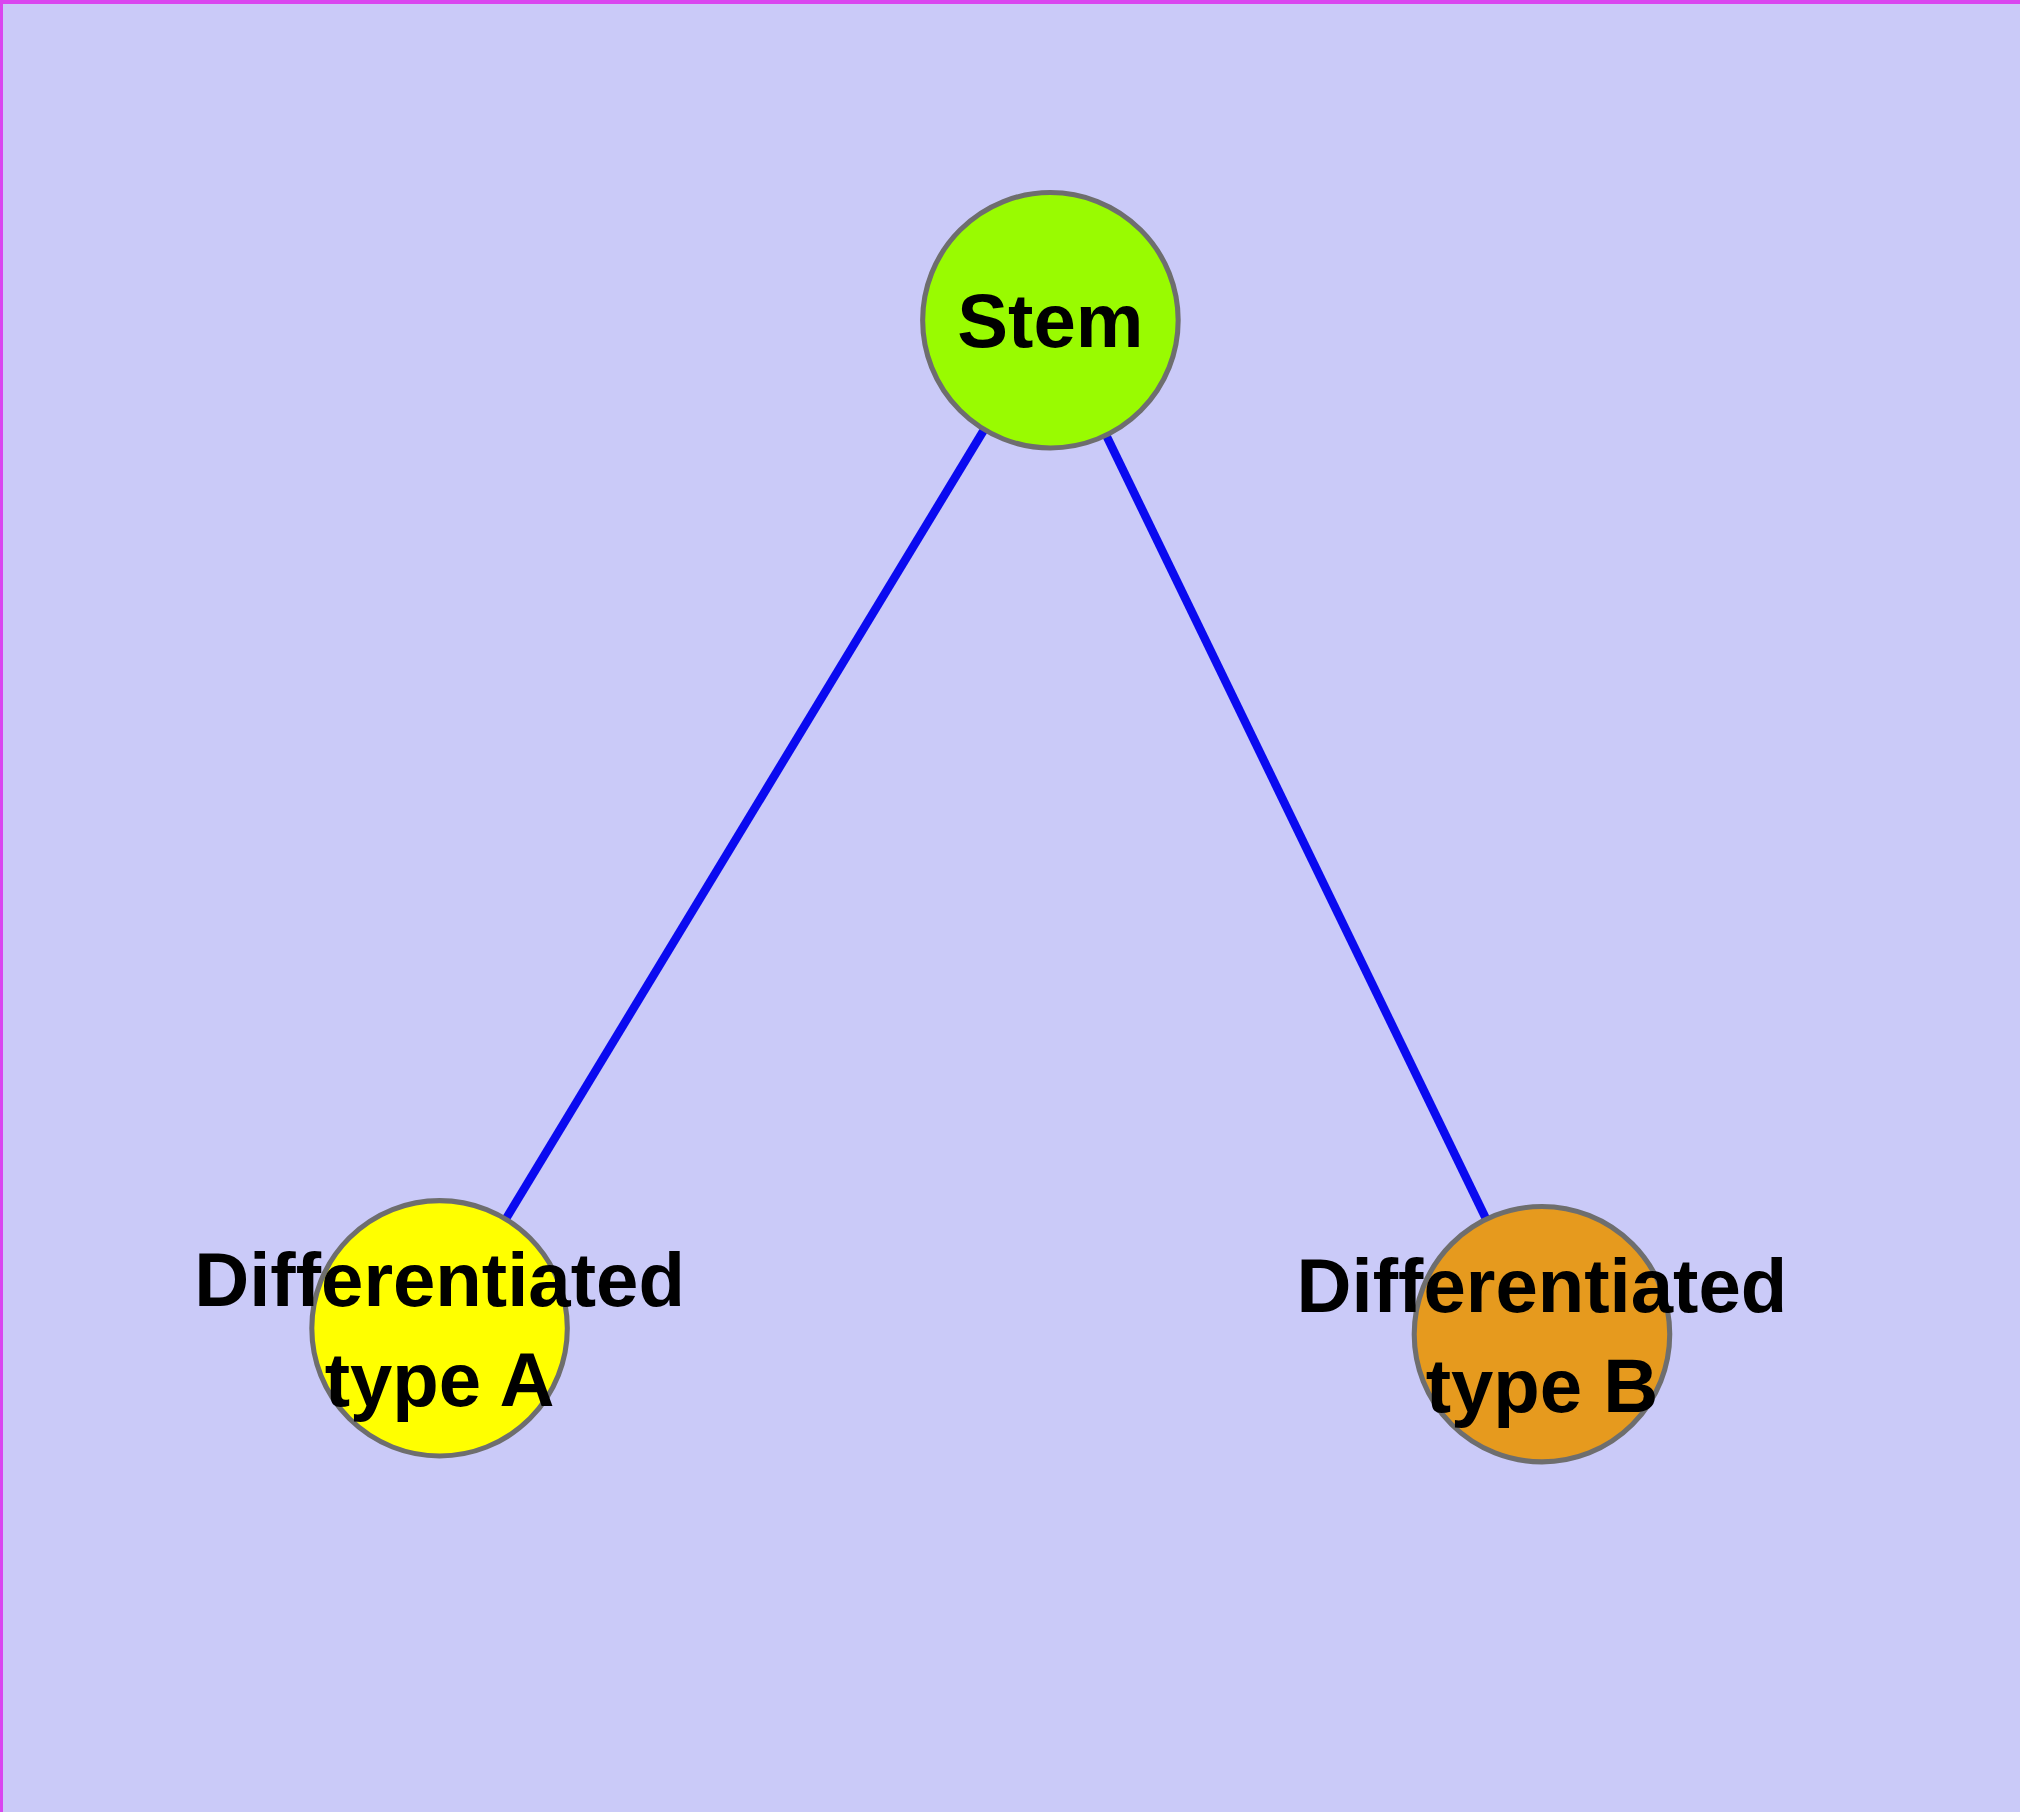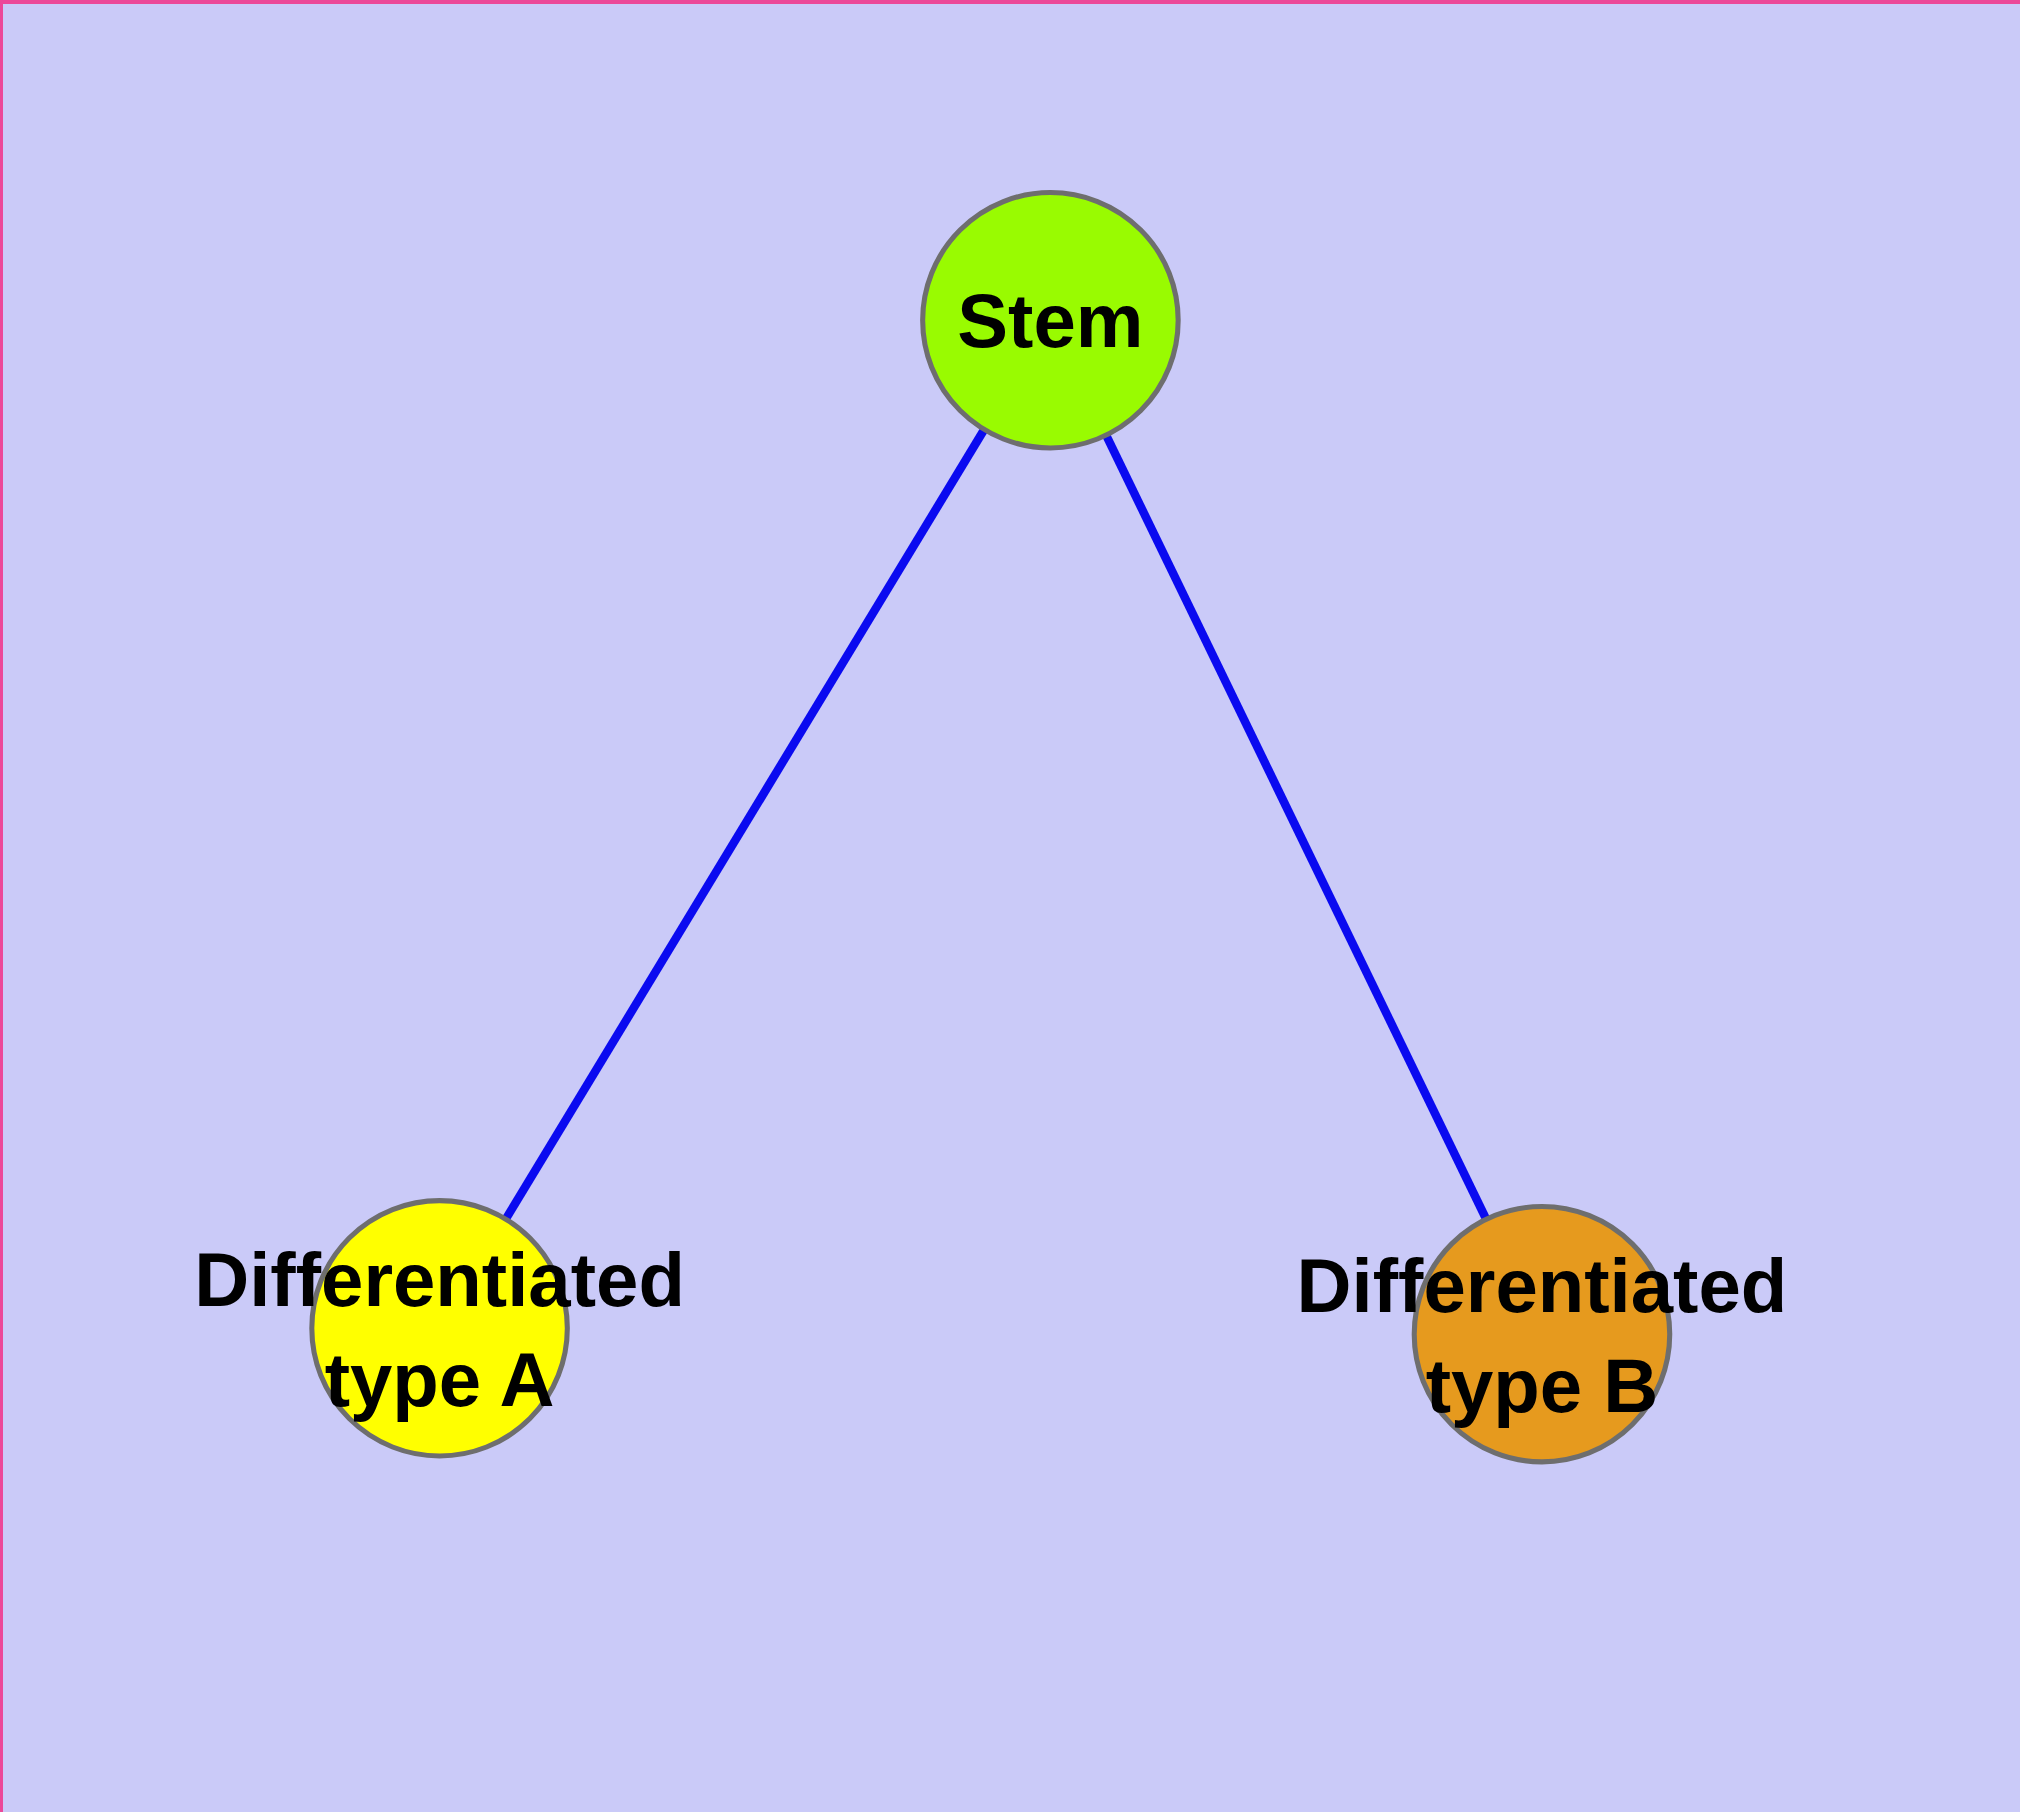--- a/index.html
+++ b/index.html
@@ -10,21 +10,21 @@
     width: 2021px;
     height: 1812px;
     background: #ffffff;
     overflow: hidden;
     font-family: "Liberation Sans", sans-serif;
   }
   .page {
     position: relative;
     width: 2021px;
     height: 1812px;
-    background: #ec4899;
+    background: #d946ef;
   }
   .canvas {
     position: absolute;
     left: 3.4px;
     top: 4.2px;
     width: 2017px;
     height: 1808px;
   }
   .canvas svg {
     display: block;

